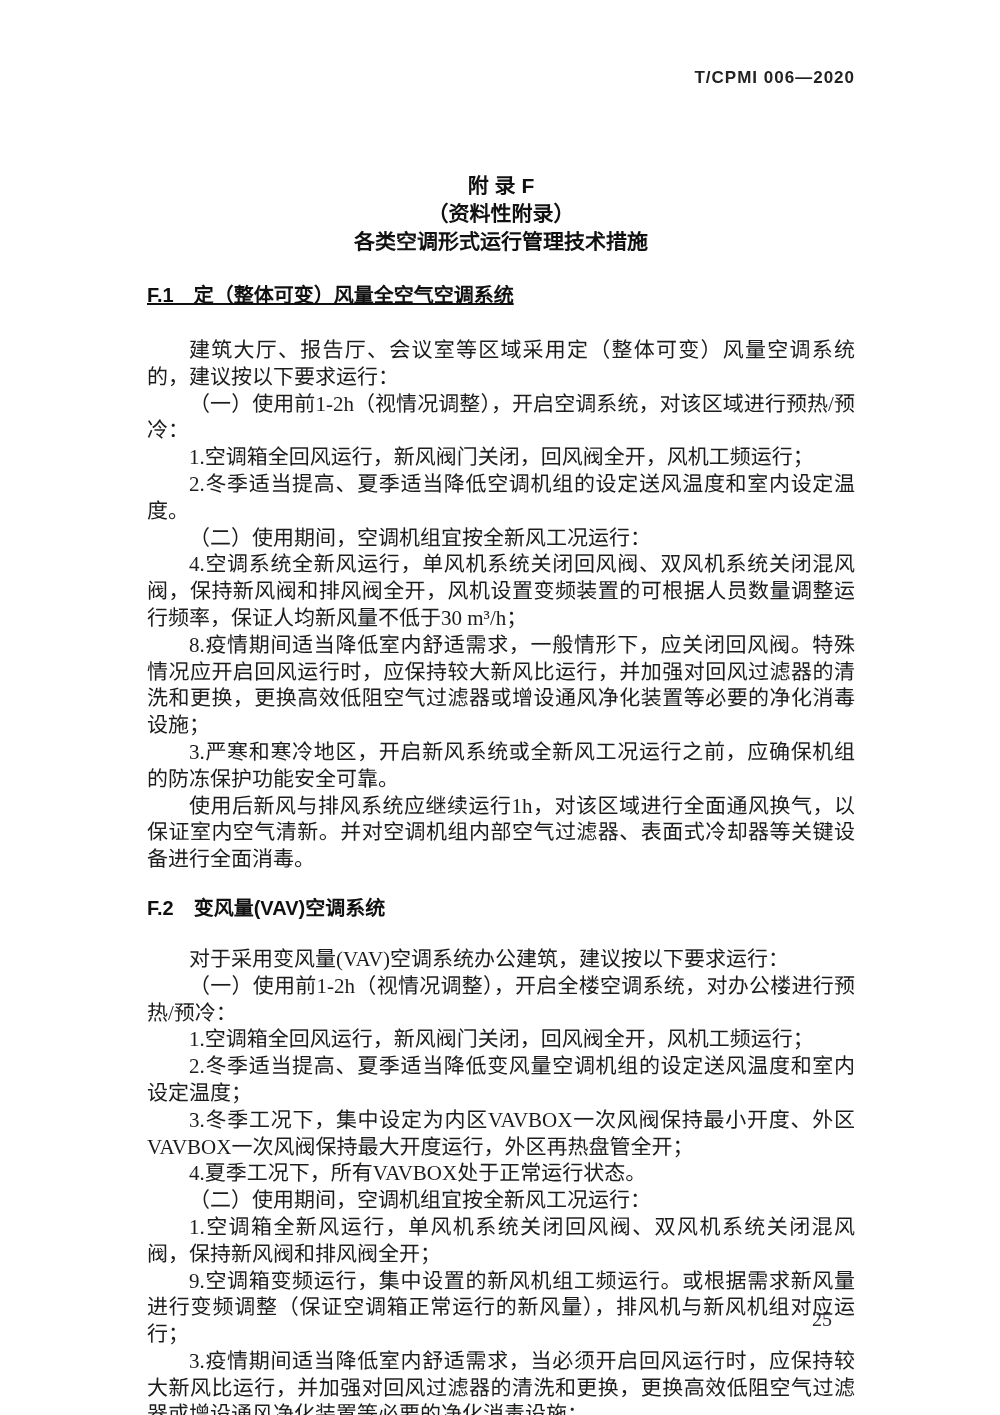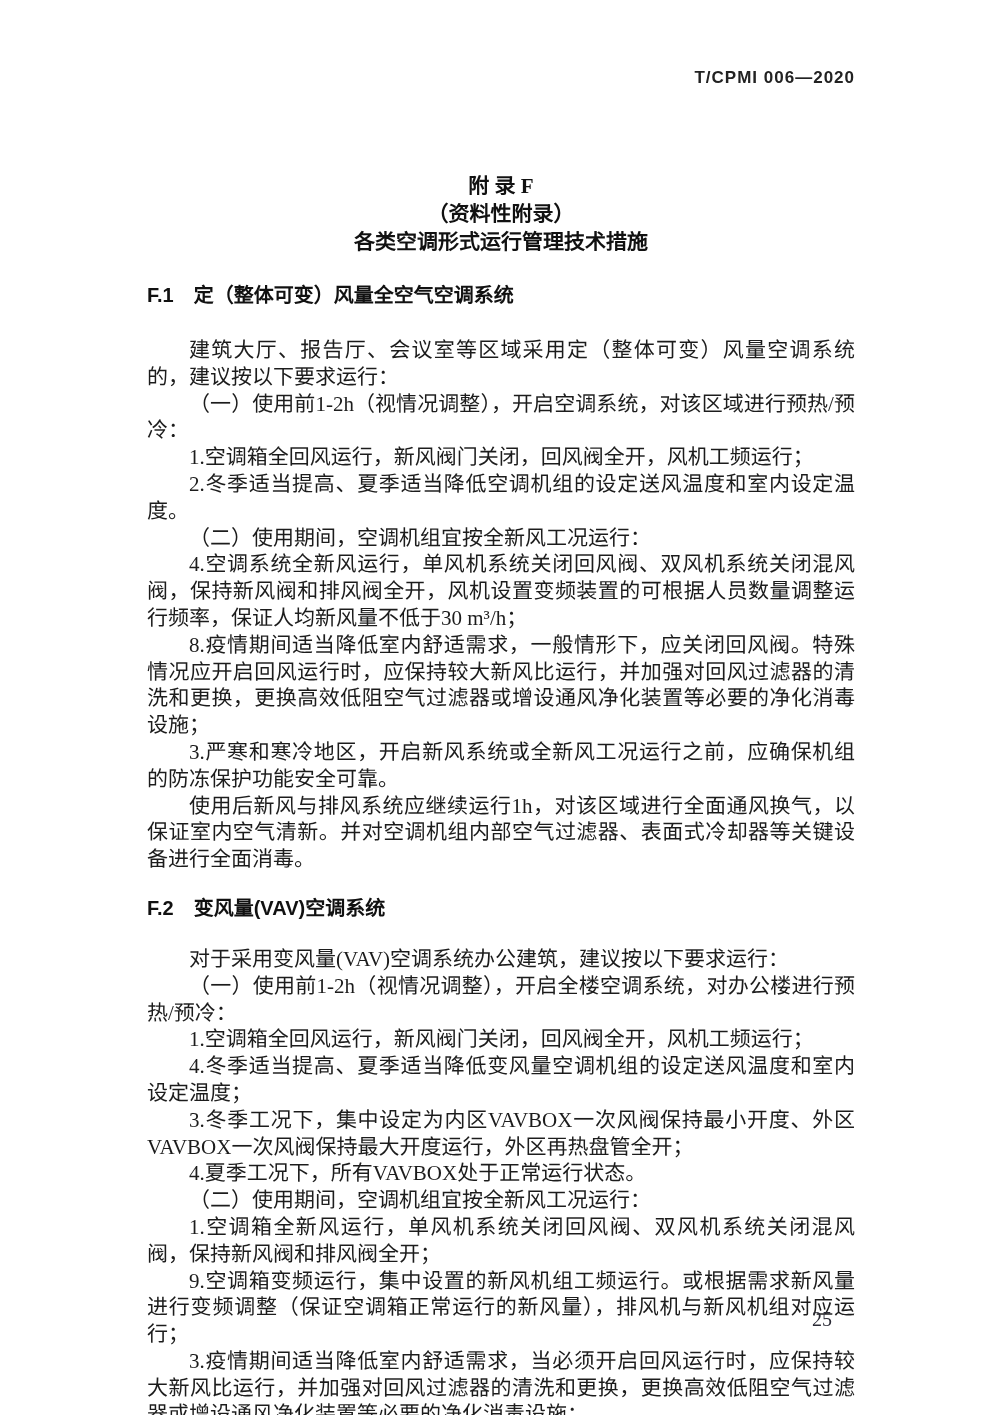--- a/index.html
+++ b/index.html
@@ -31,32 +31,31 @@
     margin-top: 84px;
     text-align: center;
     font-family: "Liberation Sans", "DejaVu Sans", sans-serif;
     font-weight: 700;
     color: #111;
   }
   .title-line {
     font-size: 21px;
     line-height: 28px;
     white-space: pre-wrap;
-    font-family: Liberation Serif, serif;
   }
   .sec-heading {
     margin: 0;
     font-family: "Liberation Sans", "DejaVu Sans", sans-serif;
     font-weight: 700;
     font-size: 20px;
     line-height: 23px;
     color: #111;
     white-space: pre-wrap;
   }
-  .sec-heading.f1 { margin-top: 28px; }
+  .sec-heading.f1 { margin-top: 28px; text-decoration: underline; }
   .sec-heading.f2 { margin-top: 24px; }
   .sec-body {
     font-family: "Liberation Serif", "DejaVu Serif", serif;
     font-size: 21px;
     line-height: 26.8px;
     text-align: justify;
     color: #1c1c1c;
   }
   .sec-body.f1 { margin-top: 30px; }
   .sec-body.f2 { margin-top: 26px; }
@@ -99,21 +98,21 @@
     <p>3.严寒和寒冷地区，开启新风系统或全新风工况运行之前，应确保机组的防冻保护功能安全可靠。</p>
     <p>使用后新风与排风系统应继续运行1h，对该区域进行全面通风换气，以保证室内空气清新。并对空调机组内部空气过滤器、表面式冷却器等关键设备进行全面消毒。</p>
   </div>
 
   <h2 class="sec-heading f2">F.2　变风量(VAV)空调系统</h2>
 
   <div class="sec-body f2">
     <p>对于采用变风量(VAV)空调系统办公建筑，建议按以下要求运行：</p>
     <p>（一）使用前1-2h（视情况调整），开启全楼空调系统，对办公楼进行预热/预冷：</p>
     <p>1.空调箱全回风运行，新风阀门关闭，回风阀全开，风机工频运行；</p>
-    <p>4.冬季适当提高、夏季适当降低变风量空调机组的设定送风温度和室内设定温度；</p>
+    <p>2.冬季适当提高、夏季适当降低变风量空调机组的设定送风温度和室内设定温度；</p>
     <p>3.冬季工况下，集中设定为内区VAVBOX一次风阀保持最小开度、外区VAVBOX一次风阀保持最大开度运行，外区再热盘管全开；</p>
     <p>4.夏季工况下，所有VAVBOX处于正常运行状态。</p>
     <p>（二）使用期间，空调机组宜按全新风工况运行：</p>
     <p>1.空调箱全新风运行，单风机系统关闭回风阀、双风机系统关闭混风阀，保持新风阀和排风阀全开；</p>
     <p>9.空调箱变频运行，集中设置的新风机组工频运行。或根据需求新风量进行变频调整（保证空调箱正常运行的新风量），排风机与新风机组对应运行；</p>
     <p>3.疫情期间适当降低室内舒适需求，当必须开启回风运行时，应保持较大新风比运行，并加强对回风过滤器的清洗和更换，更换高效低阻空气过滤器或增设通风净化装置等必要的净化消毒设施；</p>
     <p>4.采用吊顶回风变风量空调系统，疫情期间不宜使用回风；</p>
   </div>
 
   <div class="page-number">25</div>

